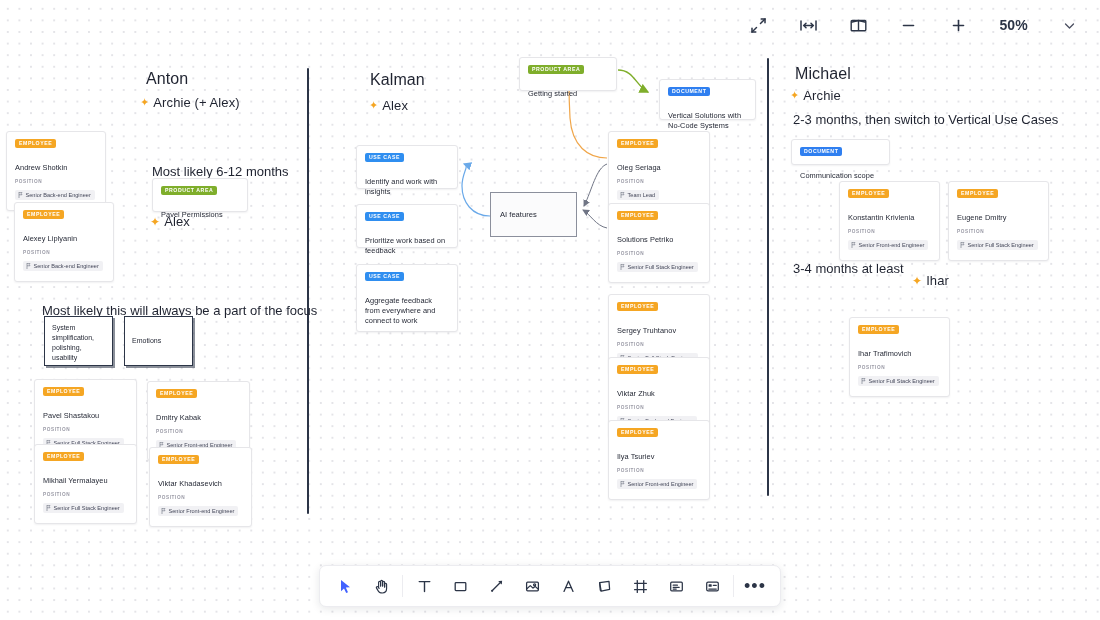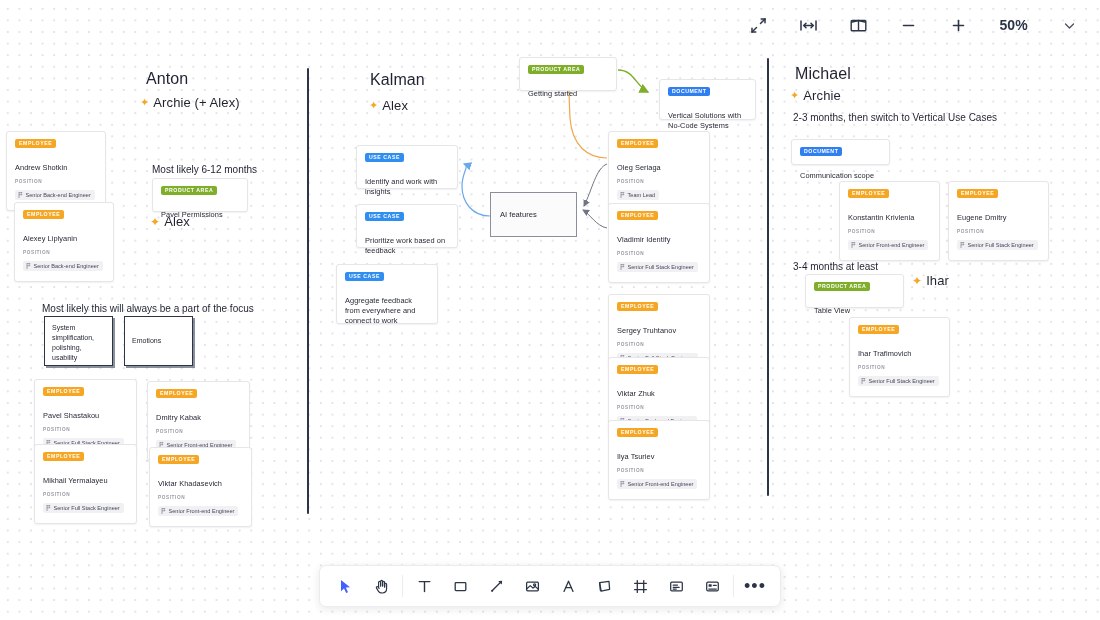--- a/index.html
+++ b/index.html
@@ -91,21 +91,21 @@
     display: flex; align-items: center;
     padding-left: 9px;
     font-size: 7.6px;
     color: #1f2330;
   }
 
   
   .freetext { position: absolute; color: #1f2330; white-space: nowrap; }
   .t-name   { font-size: 16px; letter-spacing: .1px; }
   .t-sub    { font-size: 13px; letter-spacing: .1px; display: flex; align-items: center; gap: 4px; }
-  .t-note   { font-size: 10px; }
+  .t-note   { font-size: 13px; }
   .spark { color: #f5a623; font-size: 11px; line-height: 1; }
   .spark.big { font-size: 12px; }
 
   
   .vline { position: absolute; width: 2.2px; background: #2c3547; border-radius: 2px; }
 
   
   #topbar {
     position: absolute; right: 14px; top: 8px;
     display: flex; align-items: center; gap: 16px;
@@ -295,21 +295,21 @@
   <div class="card" style="left:356px; top:145px; width:102px; height:44px;">
     <span class="badge use-case">USE CASE</span>
     <div class="card-title">Identify and work with insights</div>
   </div>
 
   <div class="card" style="left:356px; top:204px; width:102px; height:44px;">
     <span class="badge use-case">USE CASE</span>
     <div class="card-title">Prioritize work based on feedback</div>
   </div>
 
-  <div class="card" style="left:336px; top:264px; width:102px; height:60px;">
+  <div class="card" style="left:356px; top:264px; width:102px; height:68px;">
     <span class="badge use-case">USE CASE</span>
     <div class="card-title">Aggregate feedback from everywhere and connect to work</div>
   </div>
 
   <div class="card" style="left:519px; top:57px; width:98px; height:34px;">
     <span class="badge product-area">PRODUCT AREA</span>
     <div class="card-title">Getting started</div>
   </div>
 
   <div class="card" style="left:659px; top:79px; width:97px; height:41px;">
@@ -324,21 +324,21 @@
     <div class="pos-chip">
       <svg class="flag-ico" viewBox="0 0 6 8">
           <path d="M1 0v8M1 0.5h4l-1 1.6 1 1.6H1" fill="none" stroke="#6a6e7e" stroke-width="0.8"></path>
         </svg>
       <span>Team Lead</span>
     </div>
   </div>
 
   <div class="card" style="left:608px; top:203px; width:102px;">
     <span class="badge employee">EMPLOYEE</span>
-    <div class="card-title">Vladimir Identify</div>
+    <div class="card-title">Solutions Petriko</div>
     <div class="pos-label">POSITION</div>
     <div class="pos-chip">
       <svg class="flag-ico" viewBox="0 0 6 8">
           <path d="M1 0v8M1 0.5h4l-1 1.6 1 1.6H1" fill="none" stroke="#6a6e7e" stroke-width="0.8"></path>
         </svg>
       <span>Senior Full Stack Engineer</span>
     </div>
   </div>
 
   <div class="card" style="left:608px; top:294px; width:102px;">
@@ -399,24 +399,20 @@
     <div class="card-title">Eugene Dmitry</div>
     <div class="pos-label">POSITION</div>
     <div class="pos-chip">
       <svg class="flag-ico" viewBox="0 0 6 8">
           <path d="M1 0v8M1 0.5h4l-1 1.6 1 1.6H1" fill="none" stroke="#6a6e7e" stroke-width="0.8"></path>
         </svg>
       <span>Senior Full Stack Engineer</span>
     </div>
   </div>
 
-  <div class="card" style="left:805px; top:274px; width:99px; height:34px;">
-    <span class="badge product-area">PRODUCT AREA</span>
-    <div class="card-title">Table View</div>
-  </div>
 
   <div class="card" style="left:849px; top:317px; width:101px;">
     <span class="badge employee">EMPLOYEE</span>
     <div class="card-title">Ihar Trafimovich</div>
     <div class="pos-label">POSITION</div>
     <div class="pos-chip">
       <svg class="flag-ico" viewBox="0 0 6 8">
           <path d="M1 0v8M1 0.5h4l-1 1.6 1 1.6H1" fill="none" stroke="#6a6e7e" stroke-width="0.8"></path>
         </svg>
       <span>Senior Full Stack Engineer</span>

